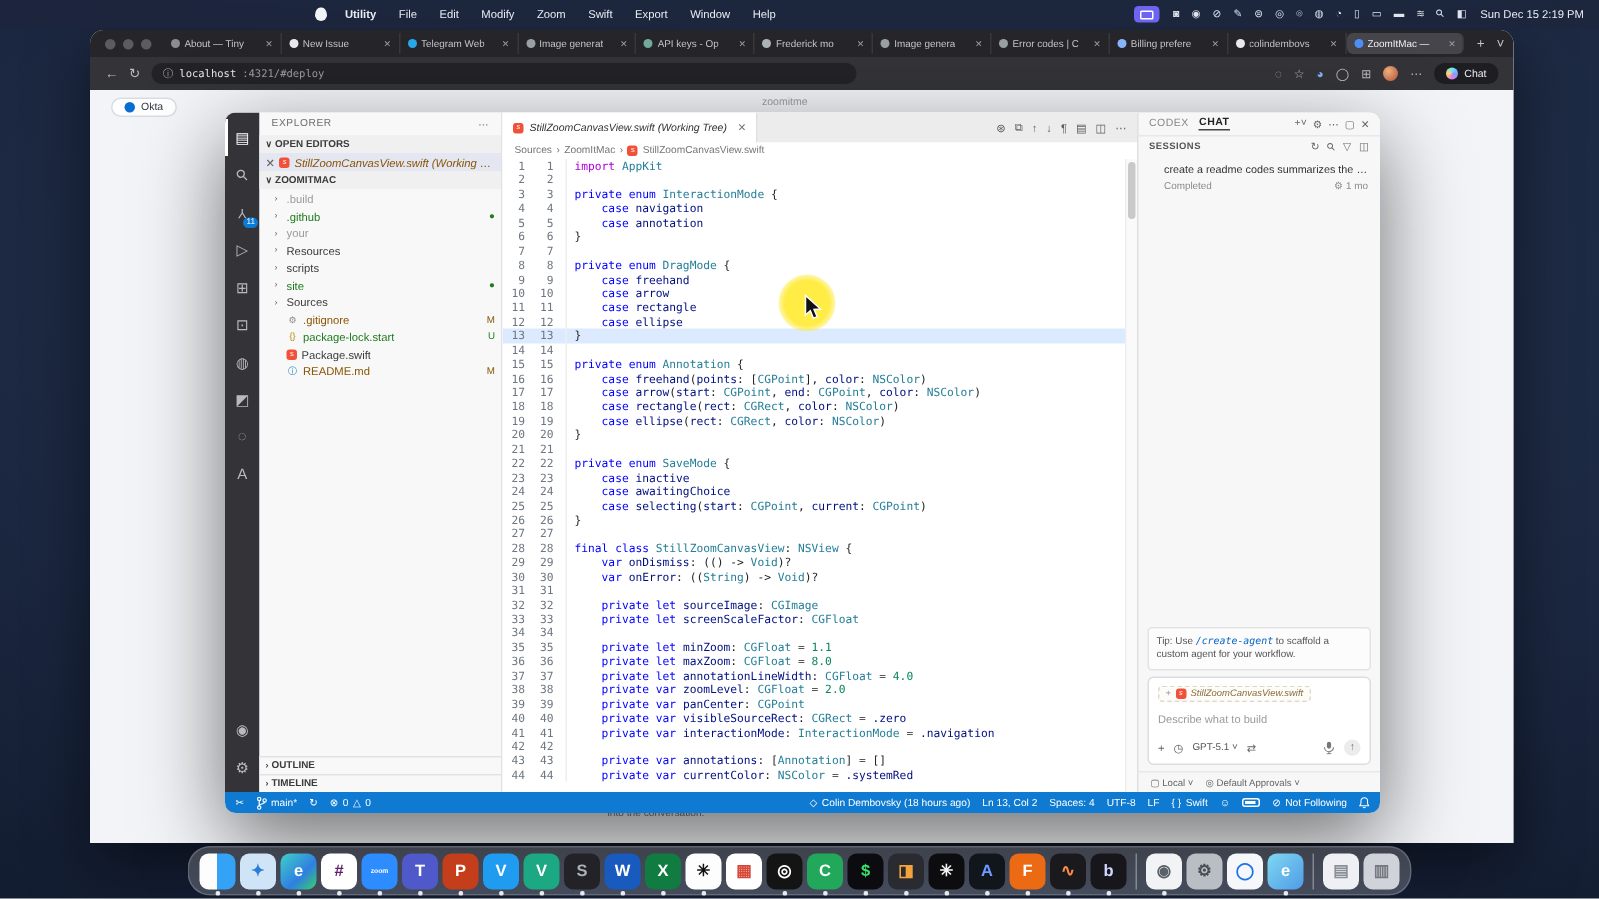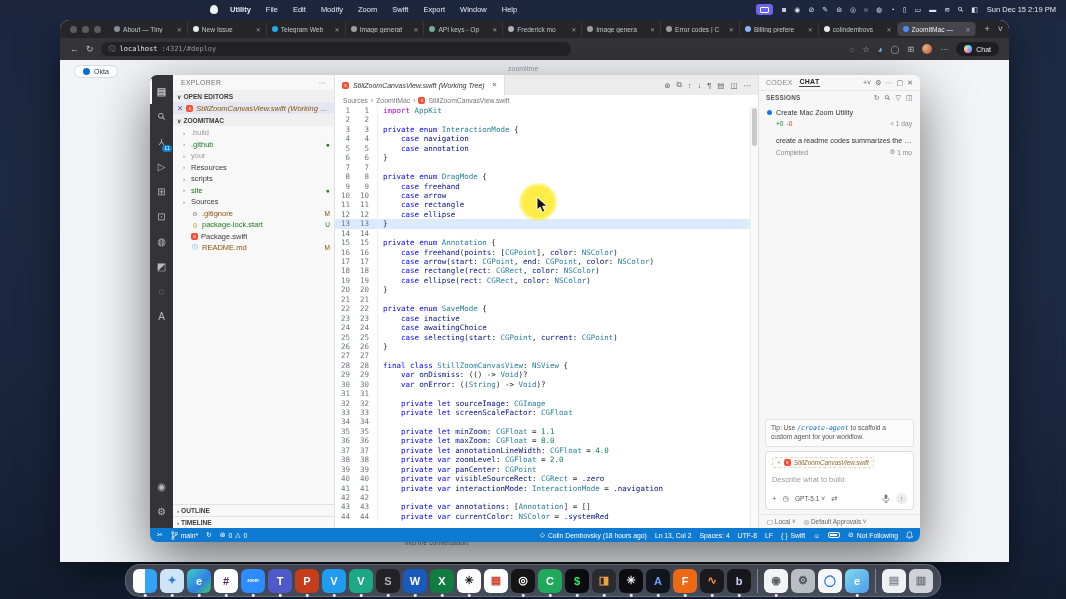--- a/index.html
+++ b/index.html
@@ -513,33 +513,20 @@
         <span class="ics">
           <span>↻</span>
           <span class="g-search">⚲</span>
           <span>▽</span>
           <span>◫</span>
         </span>
       </div>
       <div id="sessions">
           <div class="sess">
             <div class="t-row">
-              <span class="dot"></span>
-              <span class="title">Create Mac Zoom Utility</span>
-            </div>
-            <div class="m-row">
-              <span class="add">+0</span>
-              <span class="rem">-0</span>
-              <span class="right">
-                <span>&lt; 1 day</span>
-              </span>
-            </div>
-          </div>
-          <div class="sess">
-            <div class="t-row">
               <span style="width: 5px; flex: 0 0 auto;"></span>
               <span class="title">create a readme codes summarizes the da...</span>
             </div>
             <div class="m-row">
               <span>Completed</span>
               <span class="right">
                 <span>⚙</span>
                 <span>1 mo</span>
               </span>
             </div>

